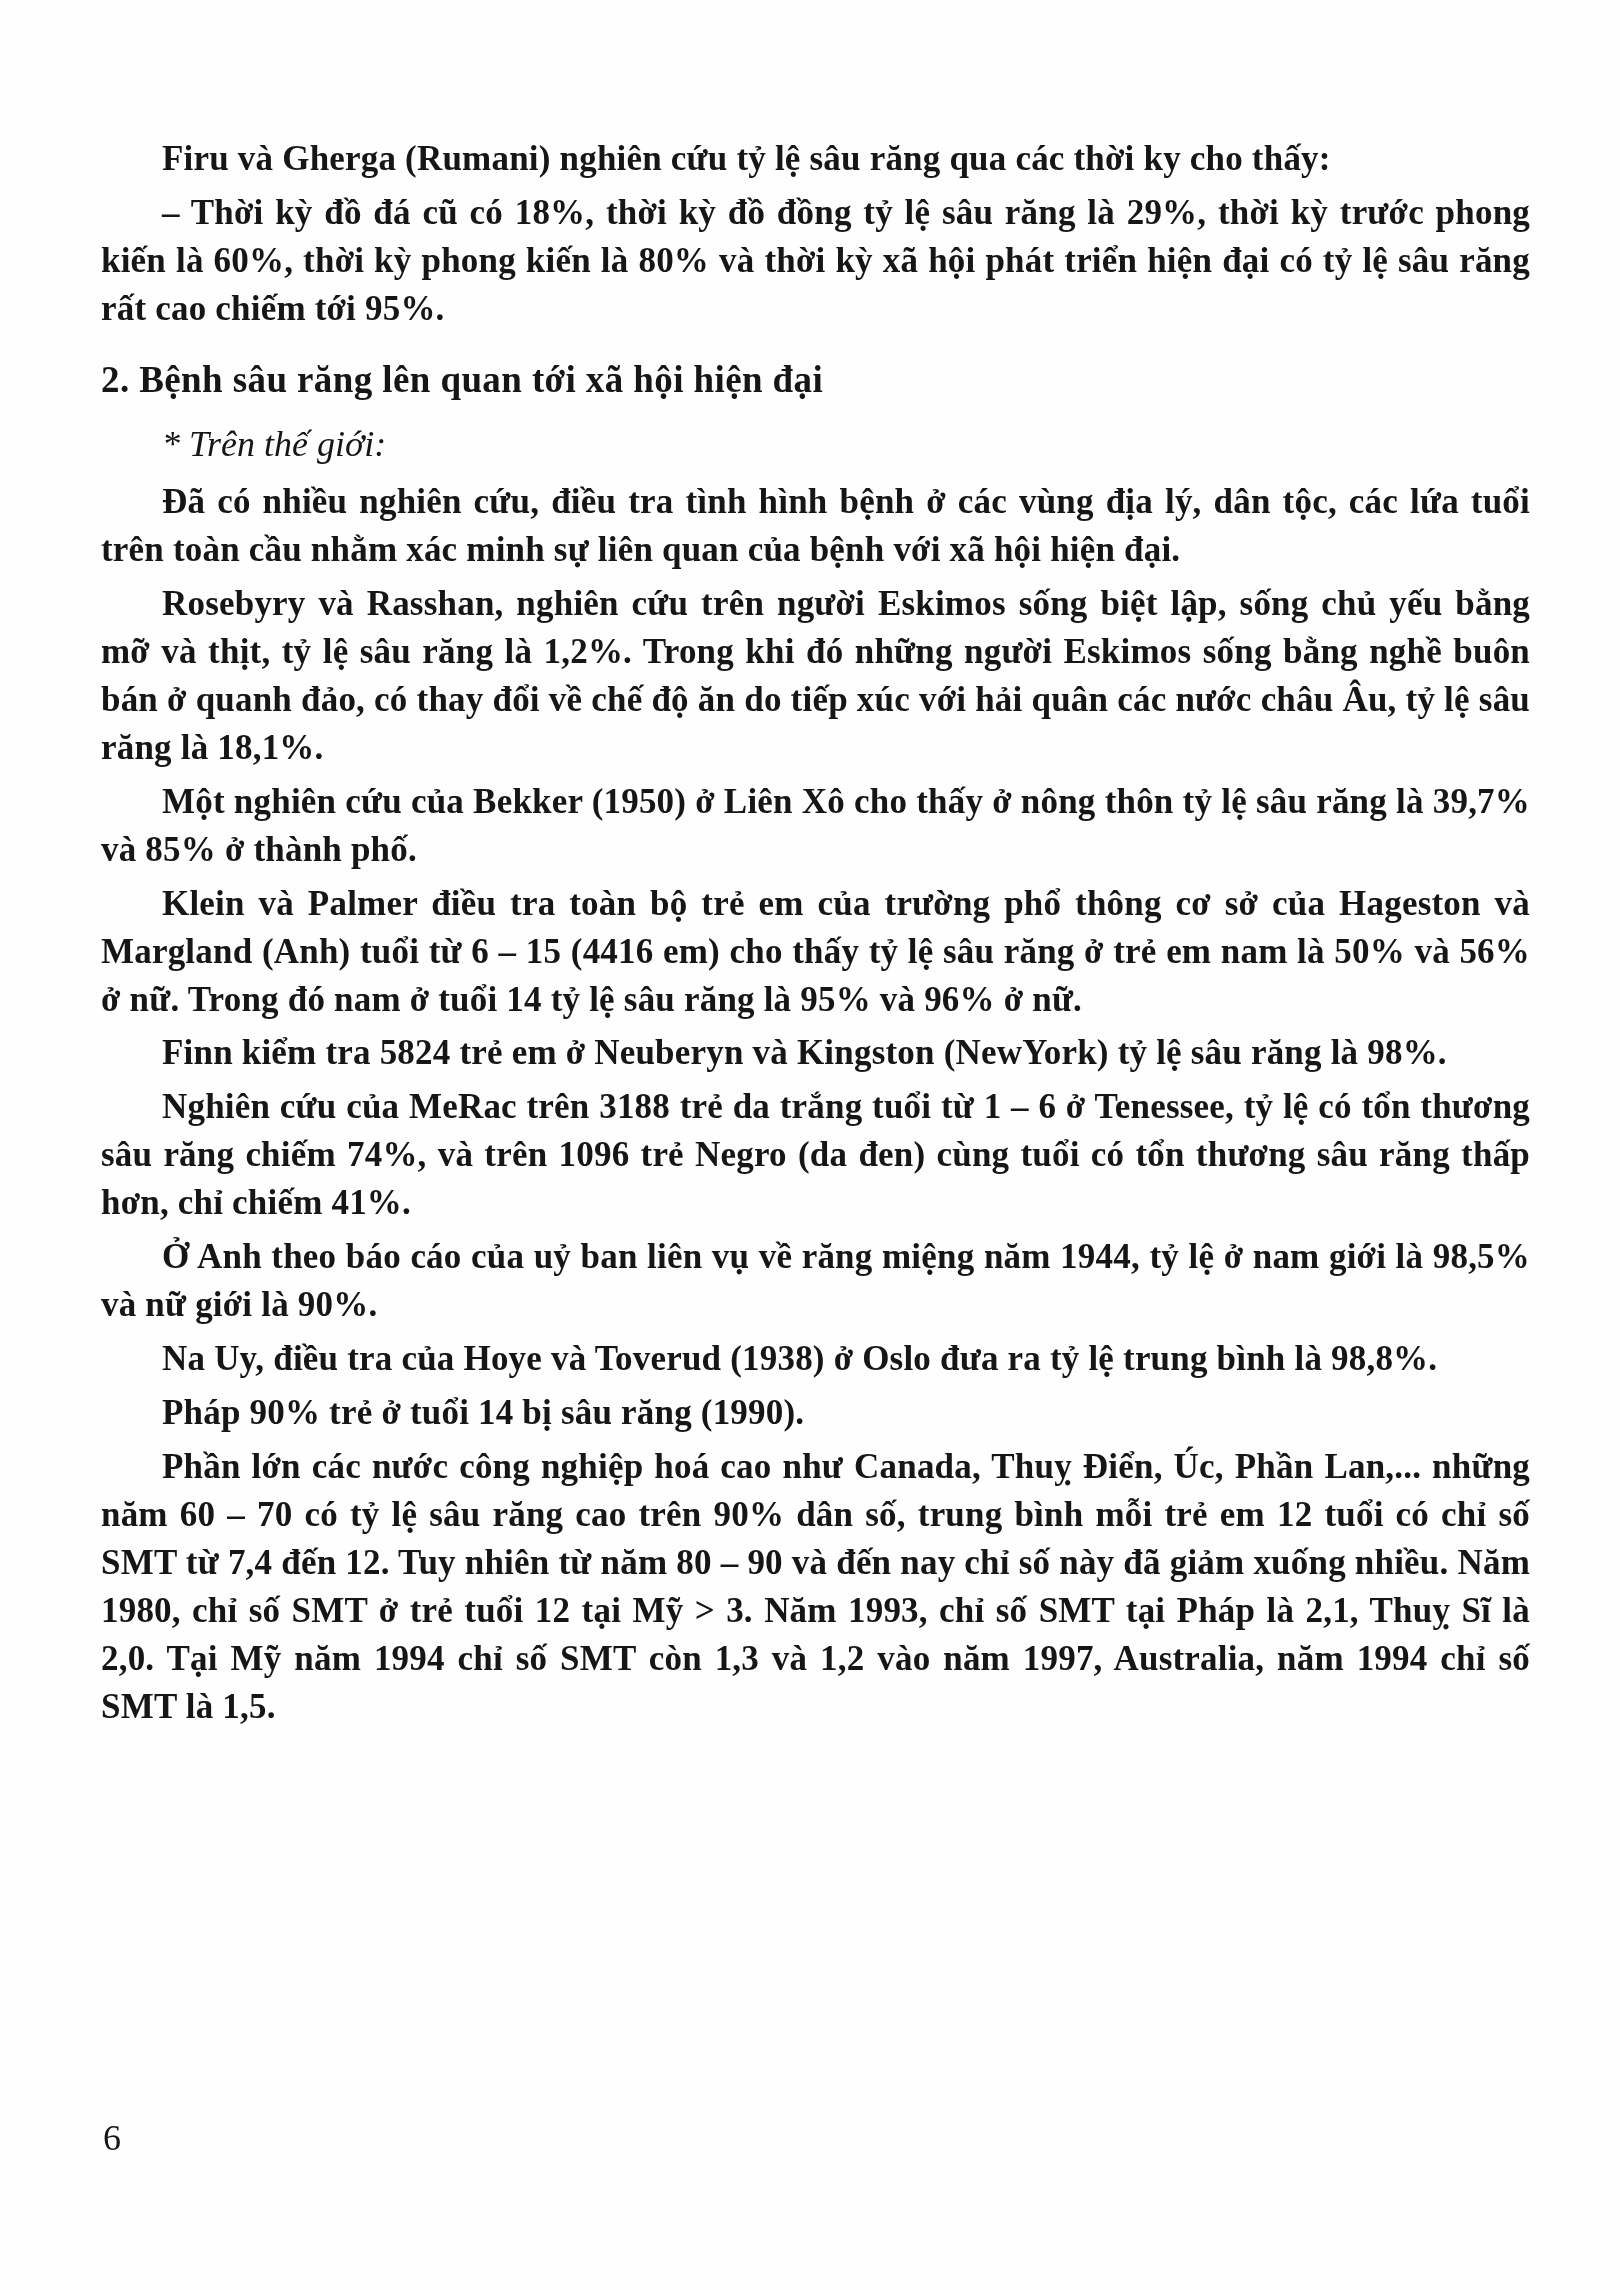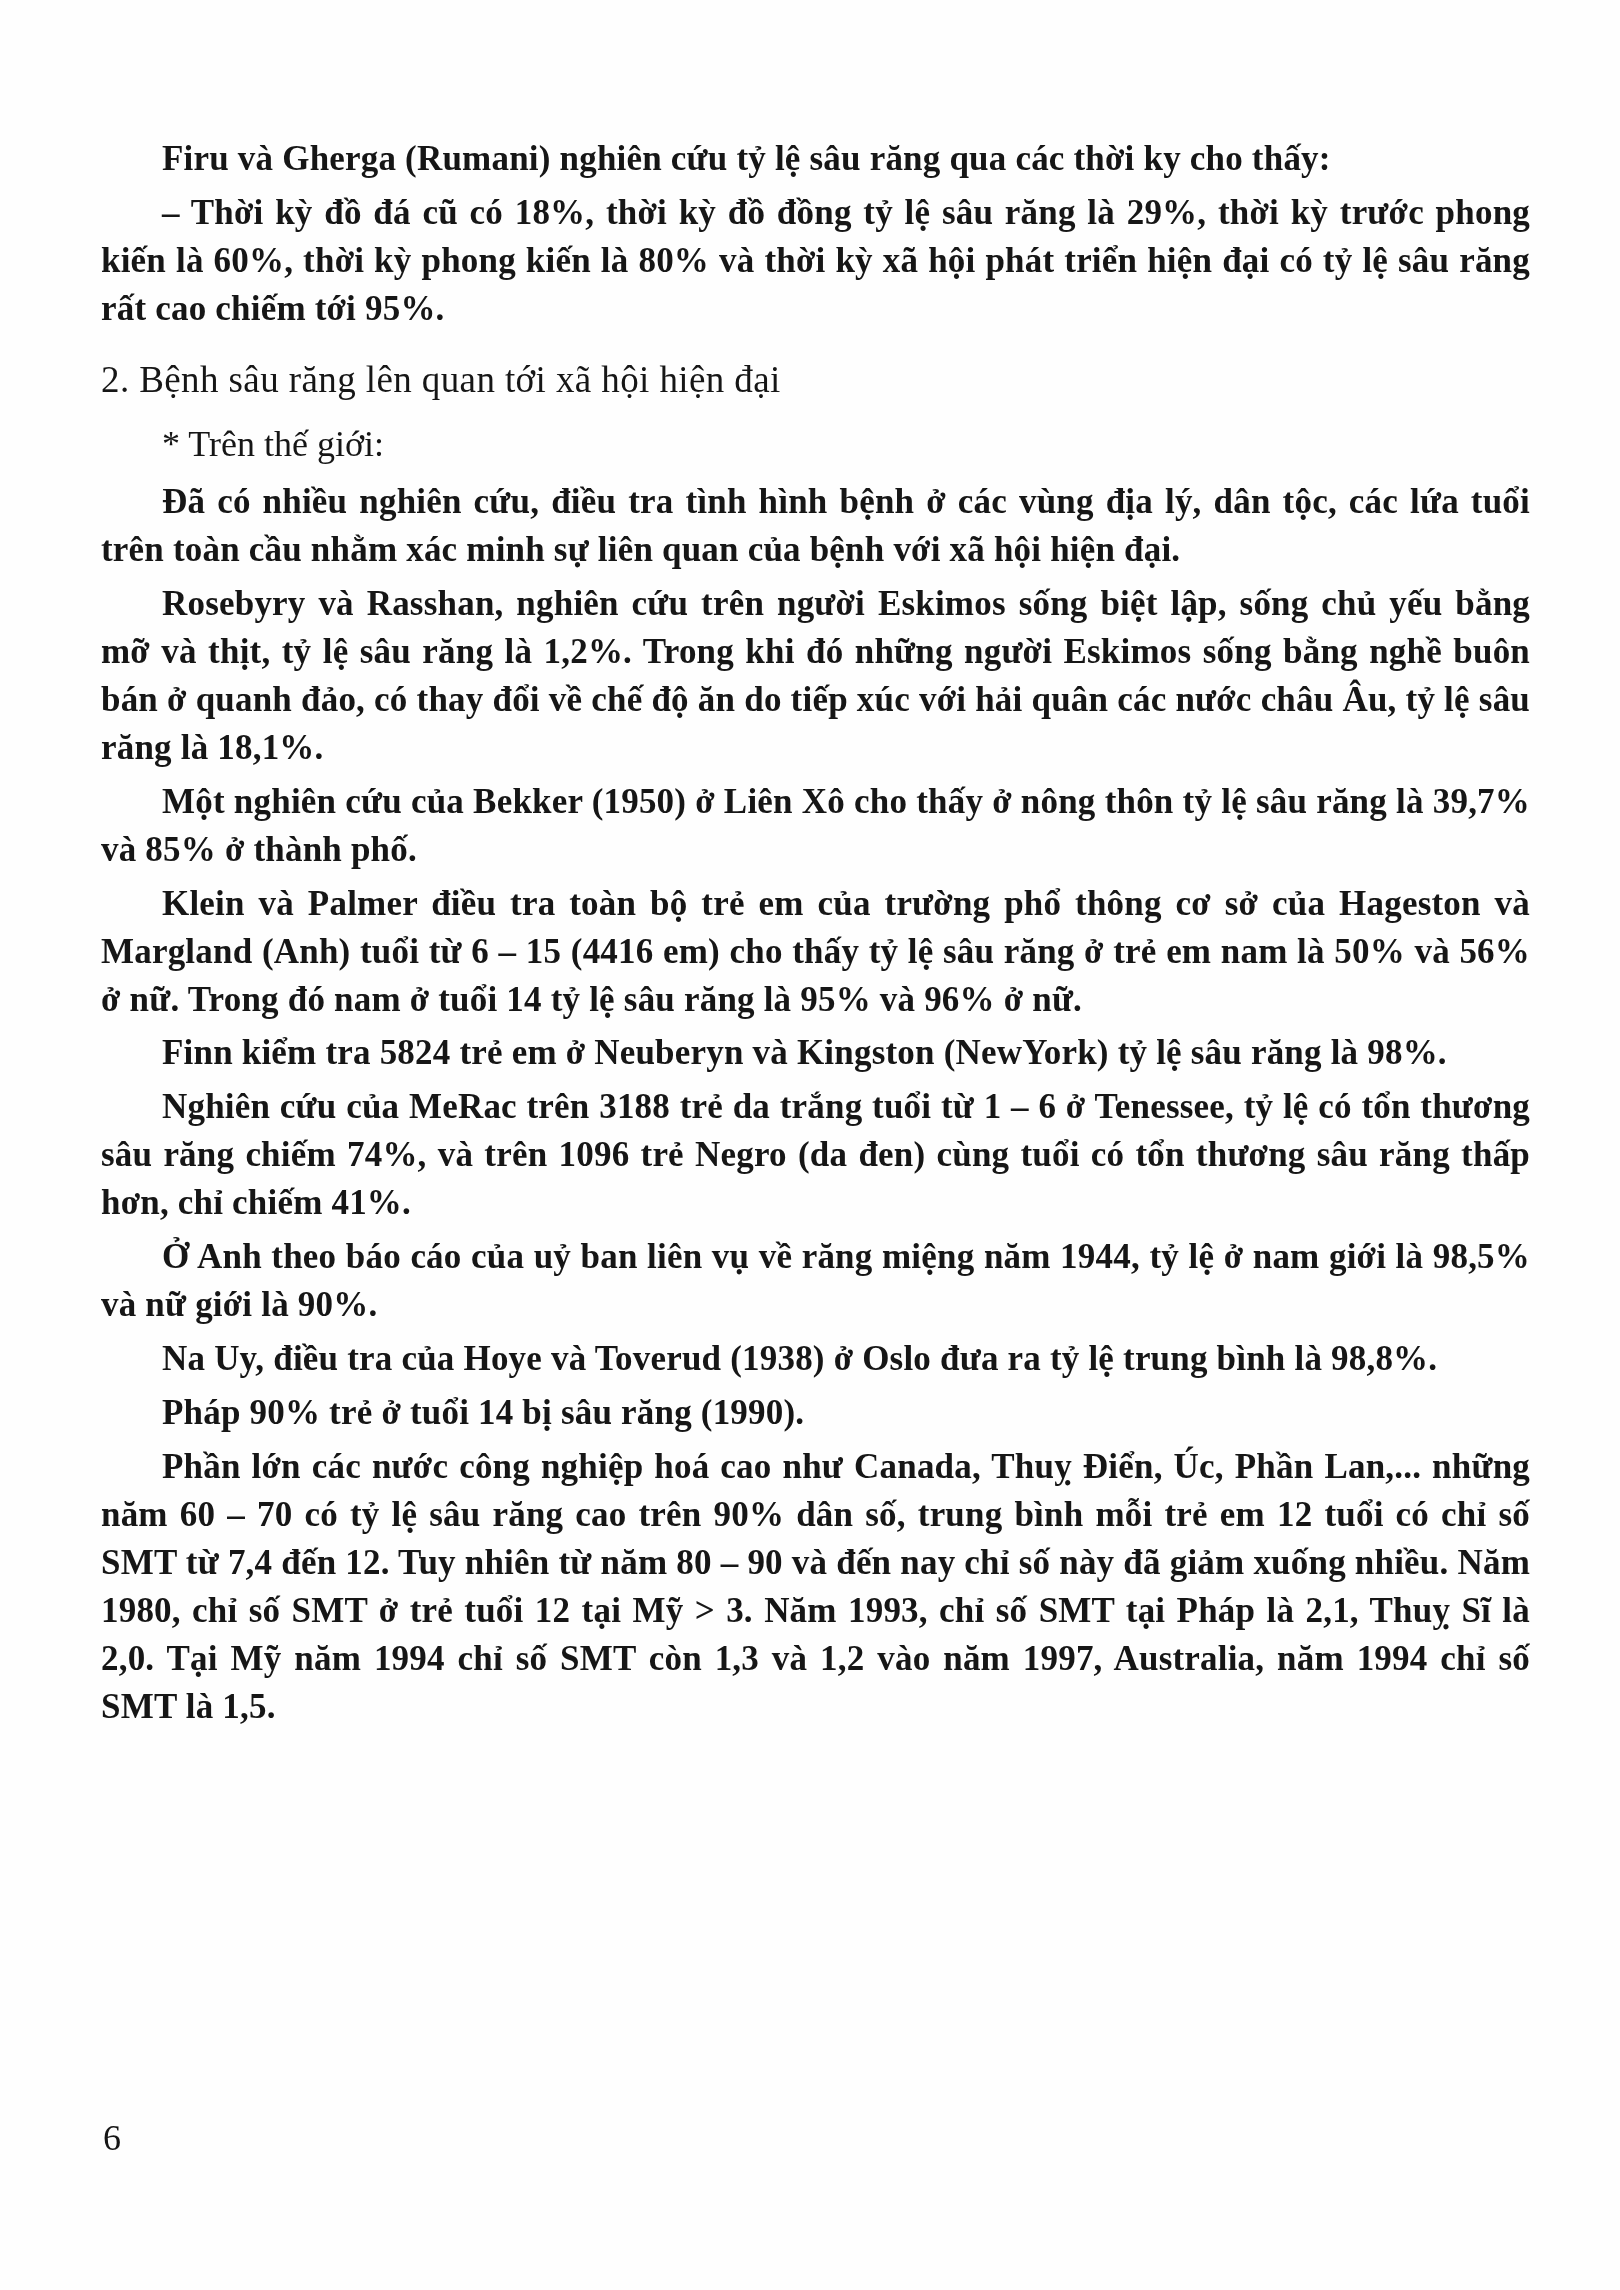--- a/index.html
+++ b/index.html
@@ -32,28 +32,29 @@
     line-height: 48px;
     text-indent: 61px;
     text-align: justify;
     letter-spacing: 0.2px;
     font-weight: bold;
   }
   h2.heading {
     margin: 23.5px 0 15.7px 0;
     font-size: 37px;
     line-height: 48px;
-    font-weight: normal;
+    font-weight: bold;
     text-indent: 0;
     letter-spacing: 0.4px;
   }
   p.subheading {
     margin: 0 0 9.8px 0;
     font-size: 36px;
     line-height: 48px;
+    font-style: italic;
     text-indent: 61px;
   }
   .page-number {
     position: absolute;
     left: 103px;
     top: 2117px;
     font-size: 36px;
     line-height: 43px;
   }
 </style>

